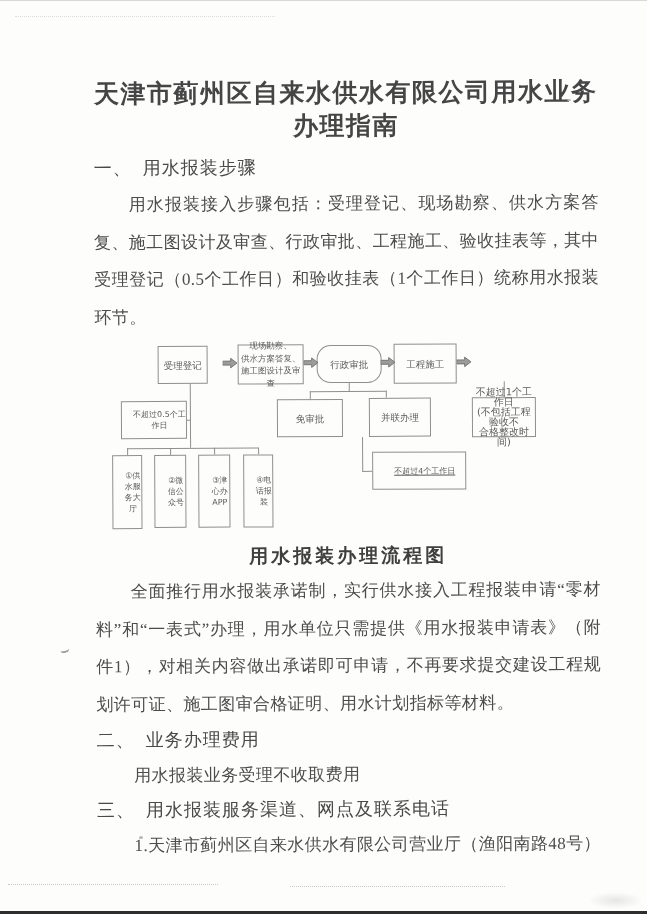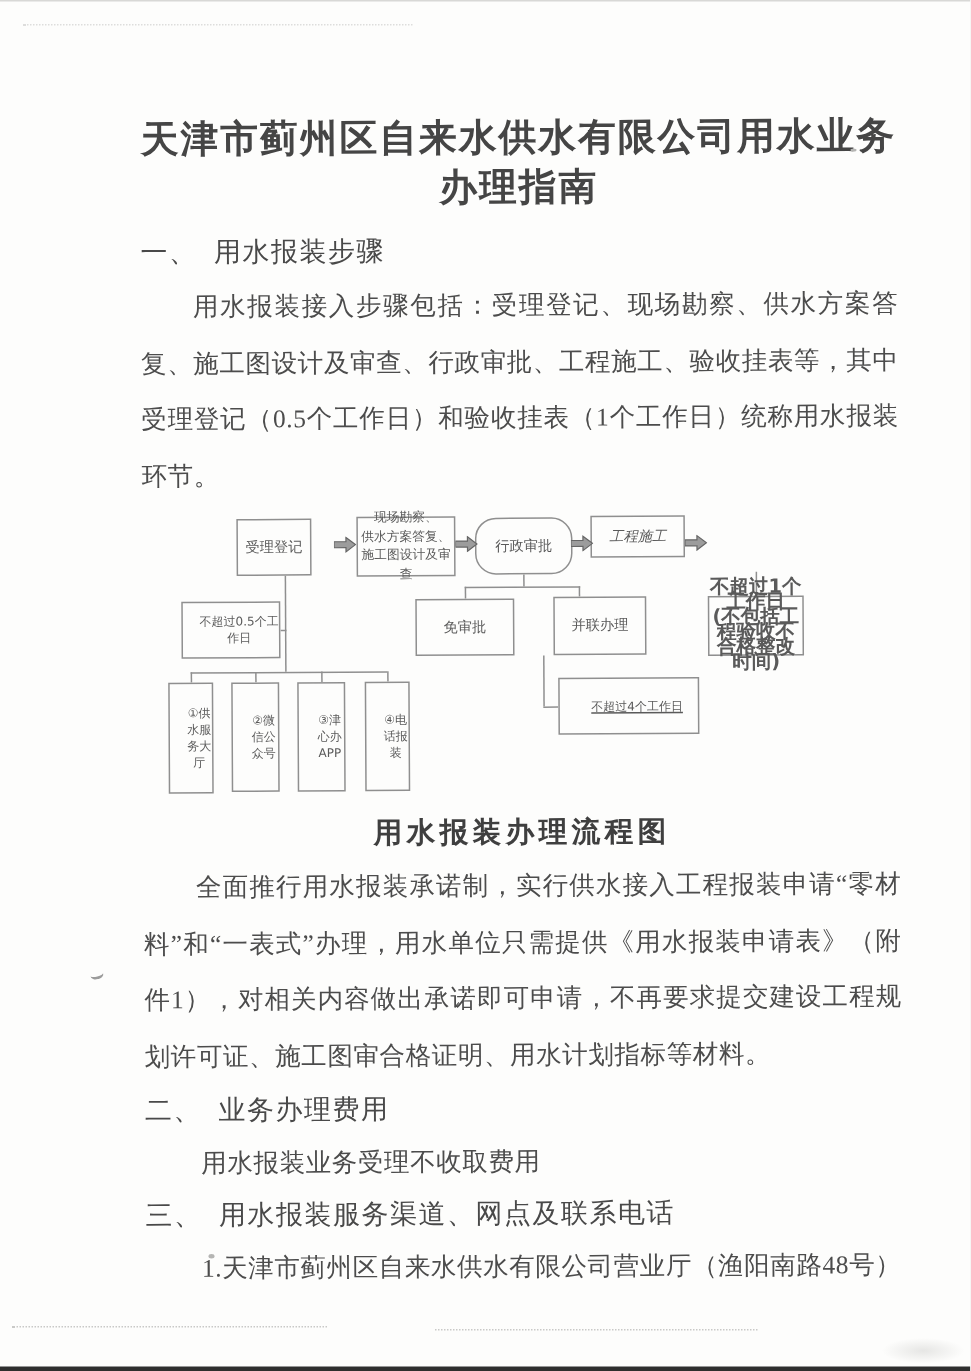--- a/index.html
+++ b/index.html
@@ -42,21 +42,21 @@
     font-family:"DejaVu Sans","Liberation Sans",sans-serif;
   }
   .fcb{
     position:absolute;box-sizing:border-box;
     border:1px solid #8f8f8f;background:#fdfdfc;
     display:flex;align-items:center;justify-content:center;
     text-align:center;color:#5a5a5a;white-space:pre-line;
     font-size:9.5px;line-height:13px;
   }
   .fcb.small{font-size:8px;line-height:11px;padding-left:11px;}
-  .fcb.tiny{font-size:13px;line-height:10px;font-weight:bold;}
+  .fcb.tiny{font-size:10px;line-height:10px;}
   .fcb.multiline{font-size:8.5px;line-height:12.5px;}
   .vl,.hl{position:absolute;background:#8f8f8f;}
   .vl{width:1px;}
   .hl{height:1px;}
   .fc-arrow{position:absolute;width:15px;height:11px;}
   
   .fc-caption{
     margin-top:11px;text-align:center;font-size:19px;line-height:24px;
     font-weight:bold;color:#3f3f3f;letter-spacing:3px;
   }
@@ -99,21 +99,21 @@
 
     <p class="para p1">用水报装接入步骤包括：受理登记、现场勘察、供水方案答复、施工图设计及审查、行政审批、工程施工、验收挂表等，其中受理登记（0.5个工作日）和验收挂表（1个工作日）统称用水报装环节。</p>
 
     <div class="flowchart">
 
       <div class="fcb" style="left:54px;top:7px;width:50px;height:38px;">受理登记</div>
       <div class="fcb multiline" style="left:134px;top:6px;width:66px;height:40px;">现场勘察、
 供水方案答复、
 施工图设计及审查</div>
       <div class="fcb" style="left:213px;top:7px;width:65px;height:38px;border-radius:14px;">行政审批</div>
-      <div class="fcb" style="left:290px;top:6px;width:63px;height:28px;font-style:italic;">工程施工</div>
+      <div class="fcb" style="left:290px;top:6px;width:63px;height:40px;">工程施工</div>
 
       <svg class="fc-arrow" style="left:119px;top:19px;" viewBox="0 0 15 11">
         <path d="M0 3.5 H8 V0.7 L14.3 5.5 L8 10.3 V7.5 H0 Z" fill="#9c9c9c" stroke="#666" stroke-width="0.8"></path>
       </svg>
       <svg class="fc-arrow" style="left:200px;top:19px;" viewBox="0 0 15 11">
         <path d="M0 3.5 H8 V0.7 L14.3 5.5 L8 10.3 V7.5 H0 Z" fill="#9c9c9c" stroke="#666" stroke-width="0.8"></path>
       </svg>
       <svg class="fc-arrow" style="left:277px;top:19px;" viewBox="0 0 15 11">
         <path d="M0 3.5 H8 V0.7 L14.3 5.5 L8 10.3 V7.5 H0 Z" fill="#9c9c9c" stroke="#666" stroke-width="0.8"></path>
       </svg>

